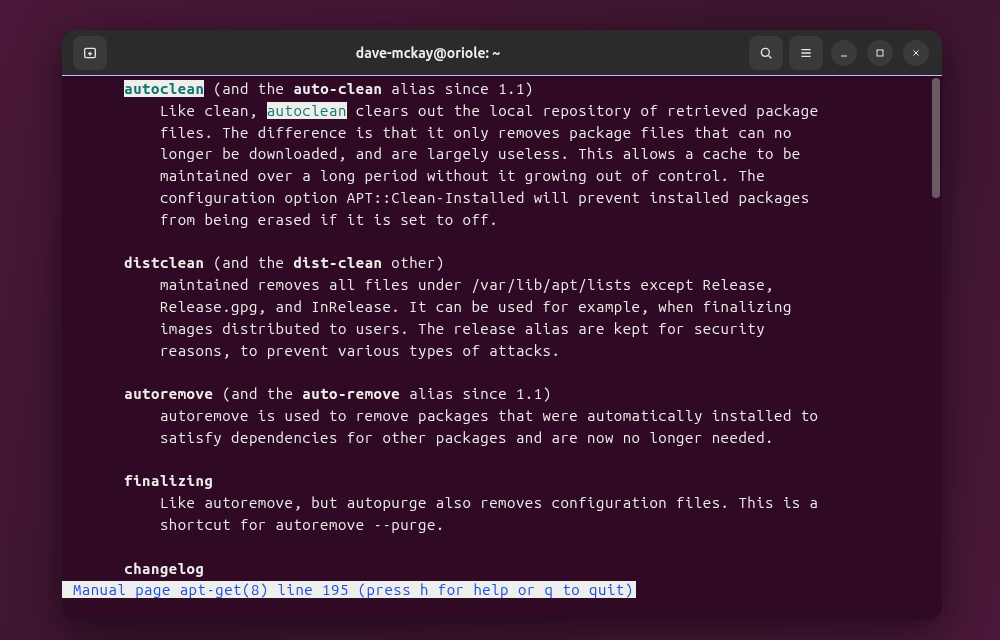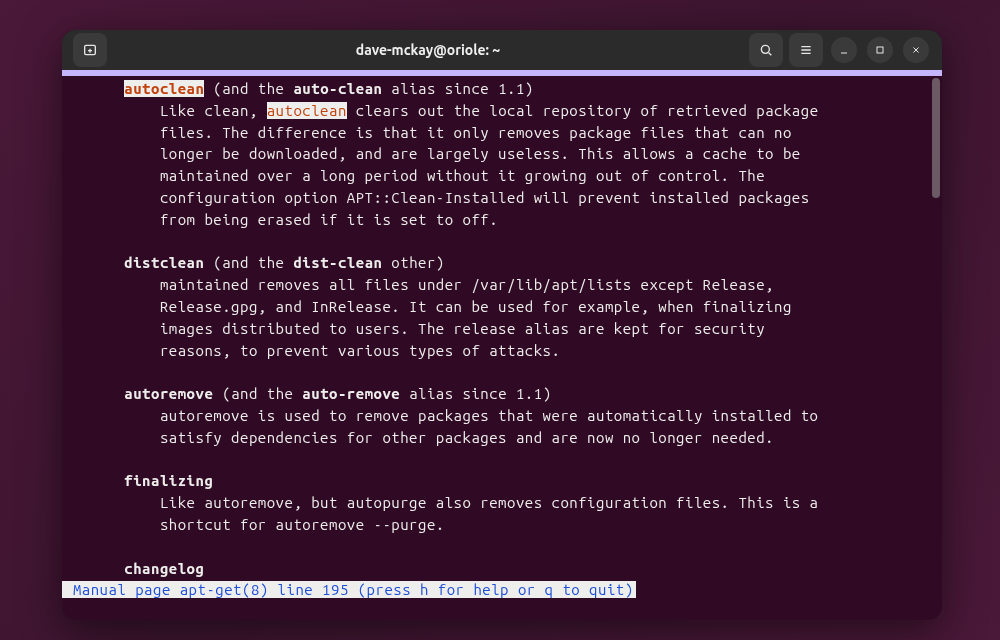--- a/index.html
+++ b/index.html
@@ -23,21 +23,21 @@
     display: flex;
     flex-direction: column;
   }
   .titlebar {
     height: 46px;
     background: #2b2b2b;
     display: flex;
     align-items: center;
     padding: 0 8px;
     flex-shrink: 0;
-    border-bottom: 6px solid #c4b5fd;
+    border-bottom: 1px solid #c4b5fd;
   }
   .tb-btn {
     width: 34px;
     height: 34px;
     border-radius: 8px;
     background: #3a3a3a;
     display: flex;
     align-items: center;
     justify-content: center;
     color: #e6e6e6;
@@ -81,21 +81,21 @@
     height: 120px;
     background: #6b5a64;
     border-radius: 4px;
   }
   .manbody {
     white-space: pre;
     letter-spacing: 0.5px;
   }
   .hl {
     background: #eeeeec;
-    color: #c2410c;
+    color: #0f766e;
   }
   .bold { font-weight: bold; }
   .statusline {
     background: #eeeeec;
     color: #1d4ed8;
     display: inline;
     padding: 0 2px;
   }
 </style>
 </head>

